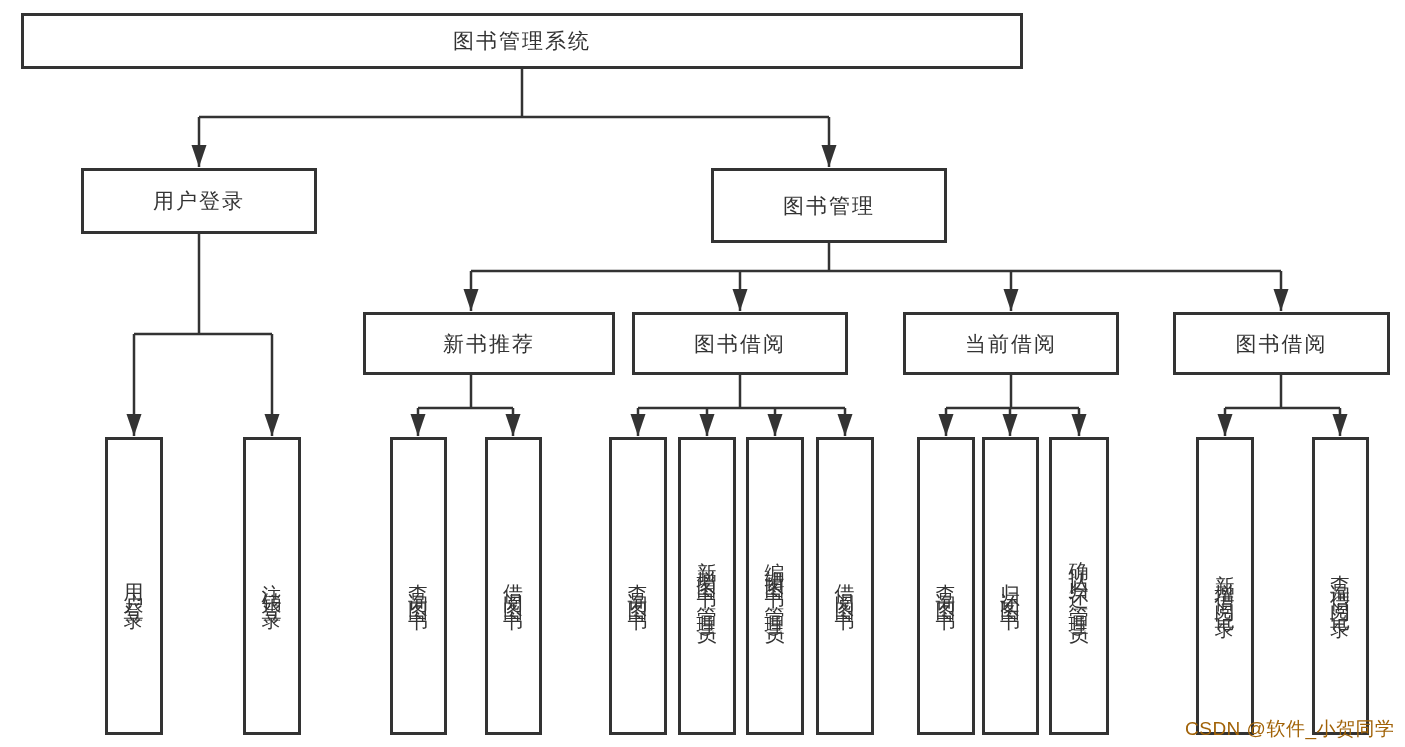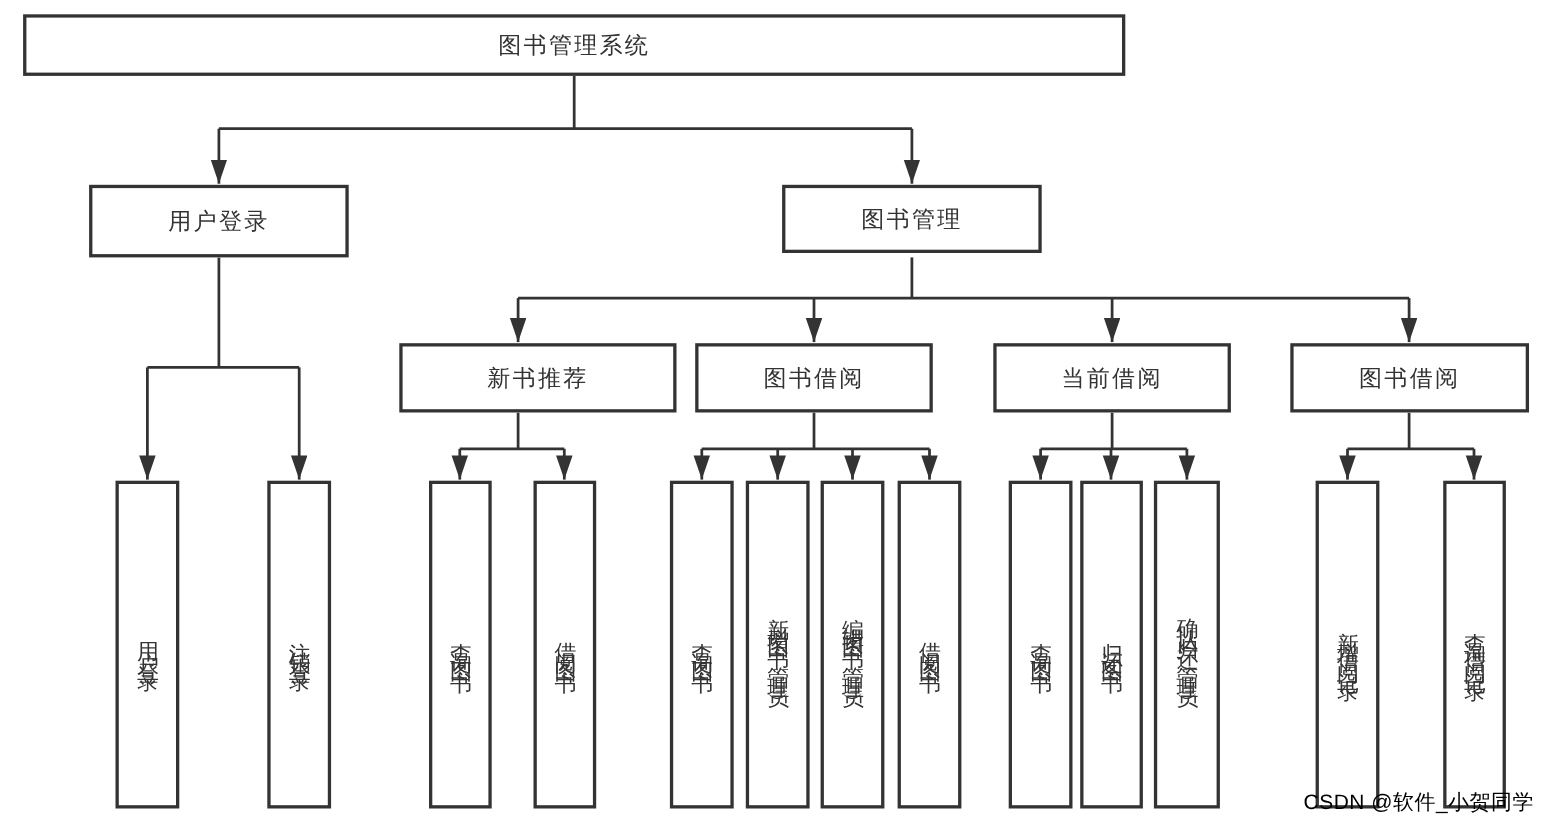--- a/index.html
+++ b/index.html
@@ -50,21 +50,21 @@
     font-size: 20px;
     line-height: 1;
     letter-spacing: 9px;
     color: #333333;
   }
   .watermark {
     position: absolute;
     left: 1185px;
     top: 716px;
     font-size: 19px;
-    color: #000000;
+    color: #a16207;
     letter-spacing: 0.5px;
     white-space: nowrap;
     z-index: 5;
   }
 </style>
 </head>
 <body>
 
 <div class="canvas">
 
@@ -130,21 +130,21 @@
     </g>
   </svg>
 
   <div class="node" style="left:21px; top:13px; width:1002px; height:56px;">
     <span class="h-label">图书管理系统</span>
   </div>
 
   <div class="node" style="left:81px; top:168px; width:236px; height:66px;">
     <span class="h-label">用户登录</span>
   </div>
-  <div class="node" style="left:711px; top:168px; width:236px; height:62px;text-align:center;">
+  <div class="node" style="left:711px; top:168px; width:236px; height:75px;text-align:center;">
     <span class="h-label">图书管理</span>
   </div>
 
   <div class="node" style="left:363px; top:312px; width:252px; height:63px;">
     <span class="h-label">新书推荐</span>
   </div>
   <div class="node" style="left:632px; top:312px; width:216px; height:63px;">
     <span class="h-label">图书借阅</span>
   </div>
   <div class="node" style="left:903px; top:312px; width:216px; height:63px;">

